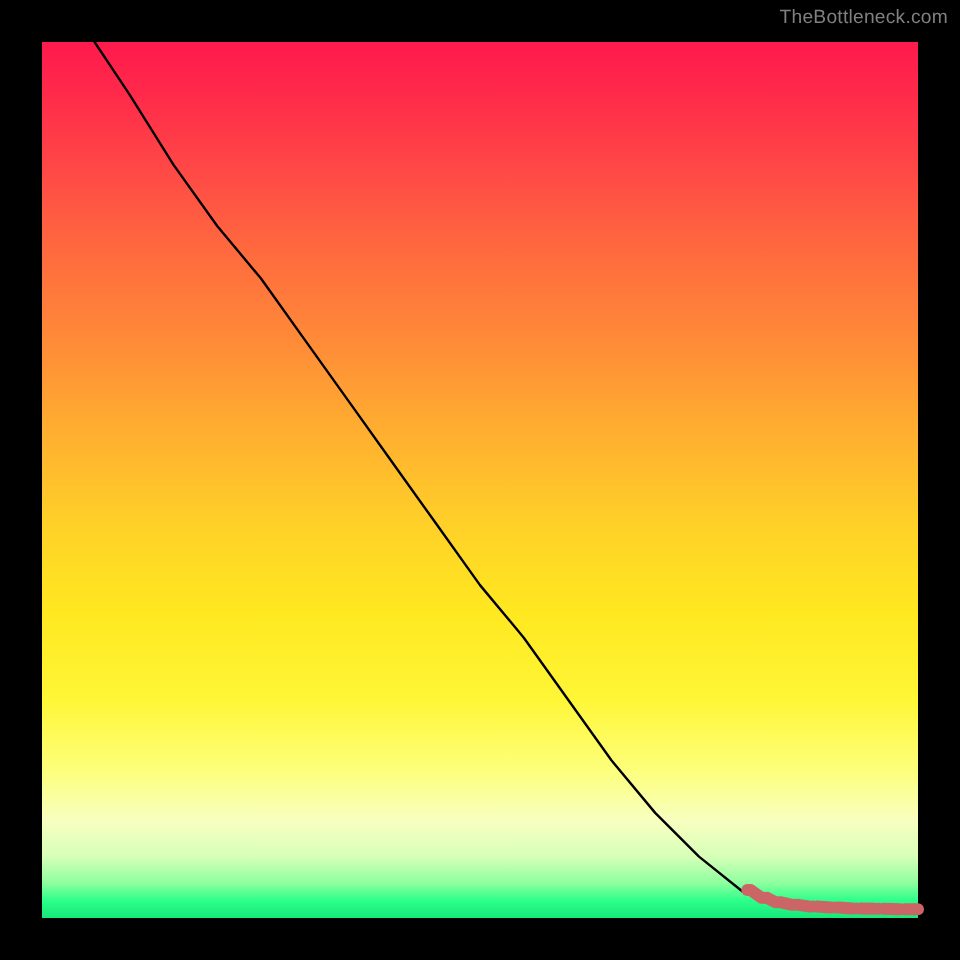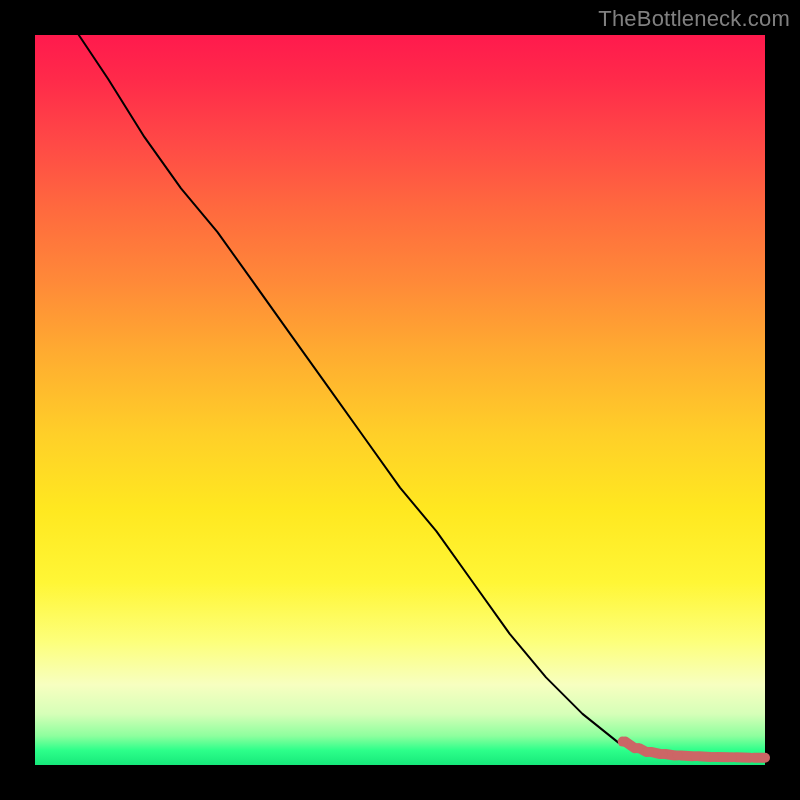--- a/index.html
+++ b/index.html
@@ -41,21 +41,21 @@
       #8eff9e 96%,
       #2dff8a 98%,
       #16e87a 100%
     );
   }
   .watermark {
     position: absolute;
     top: 6px;
     right: 10px;
     color: #808080;
-    font-size: 22px;
+    font-size: 16px;
     font-weight: 500;
     letter-spacing: 0.2px;
     user-select: none;
   }
   svg.overlay {
     position: absolute;
     left: 35px;
     top: 35px;
     width: 730px;
     height: 730px;

